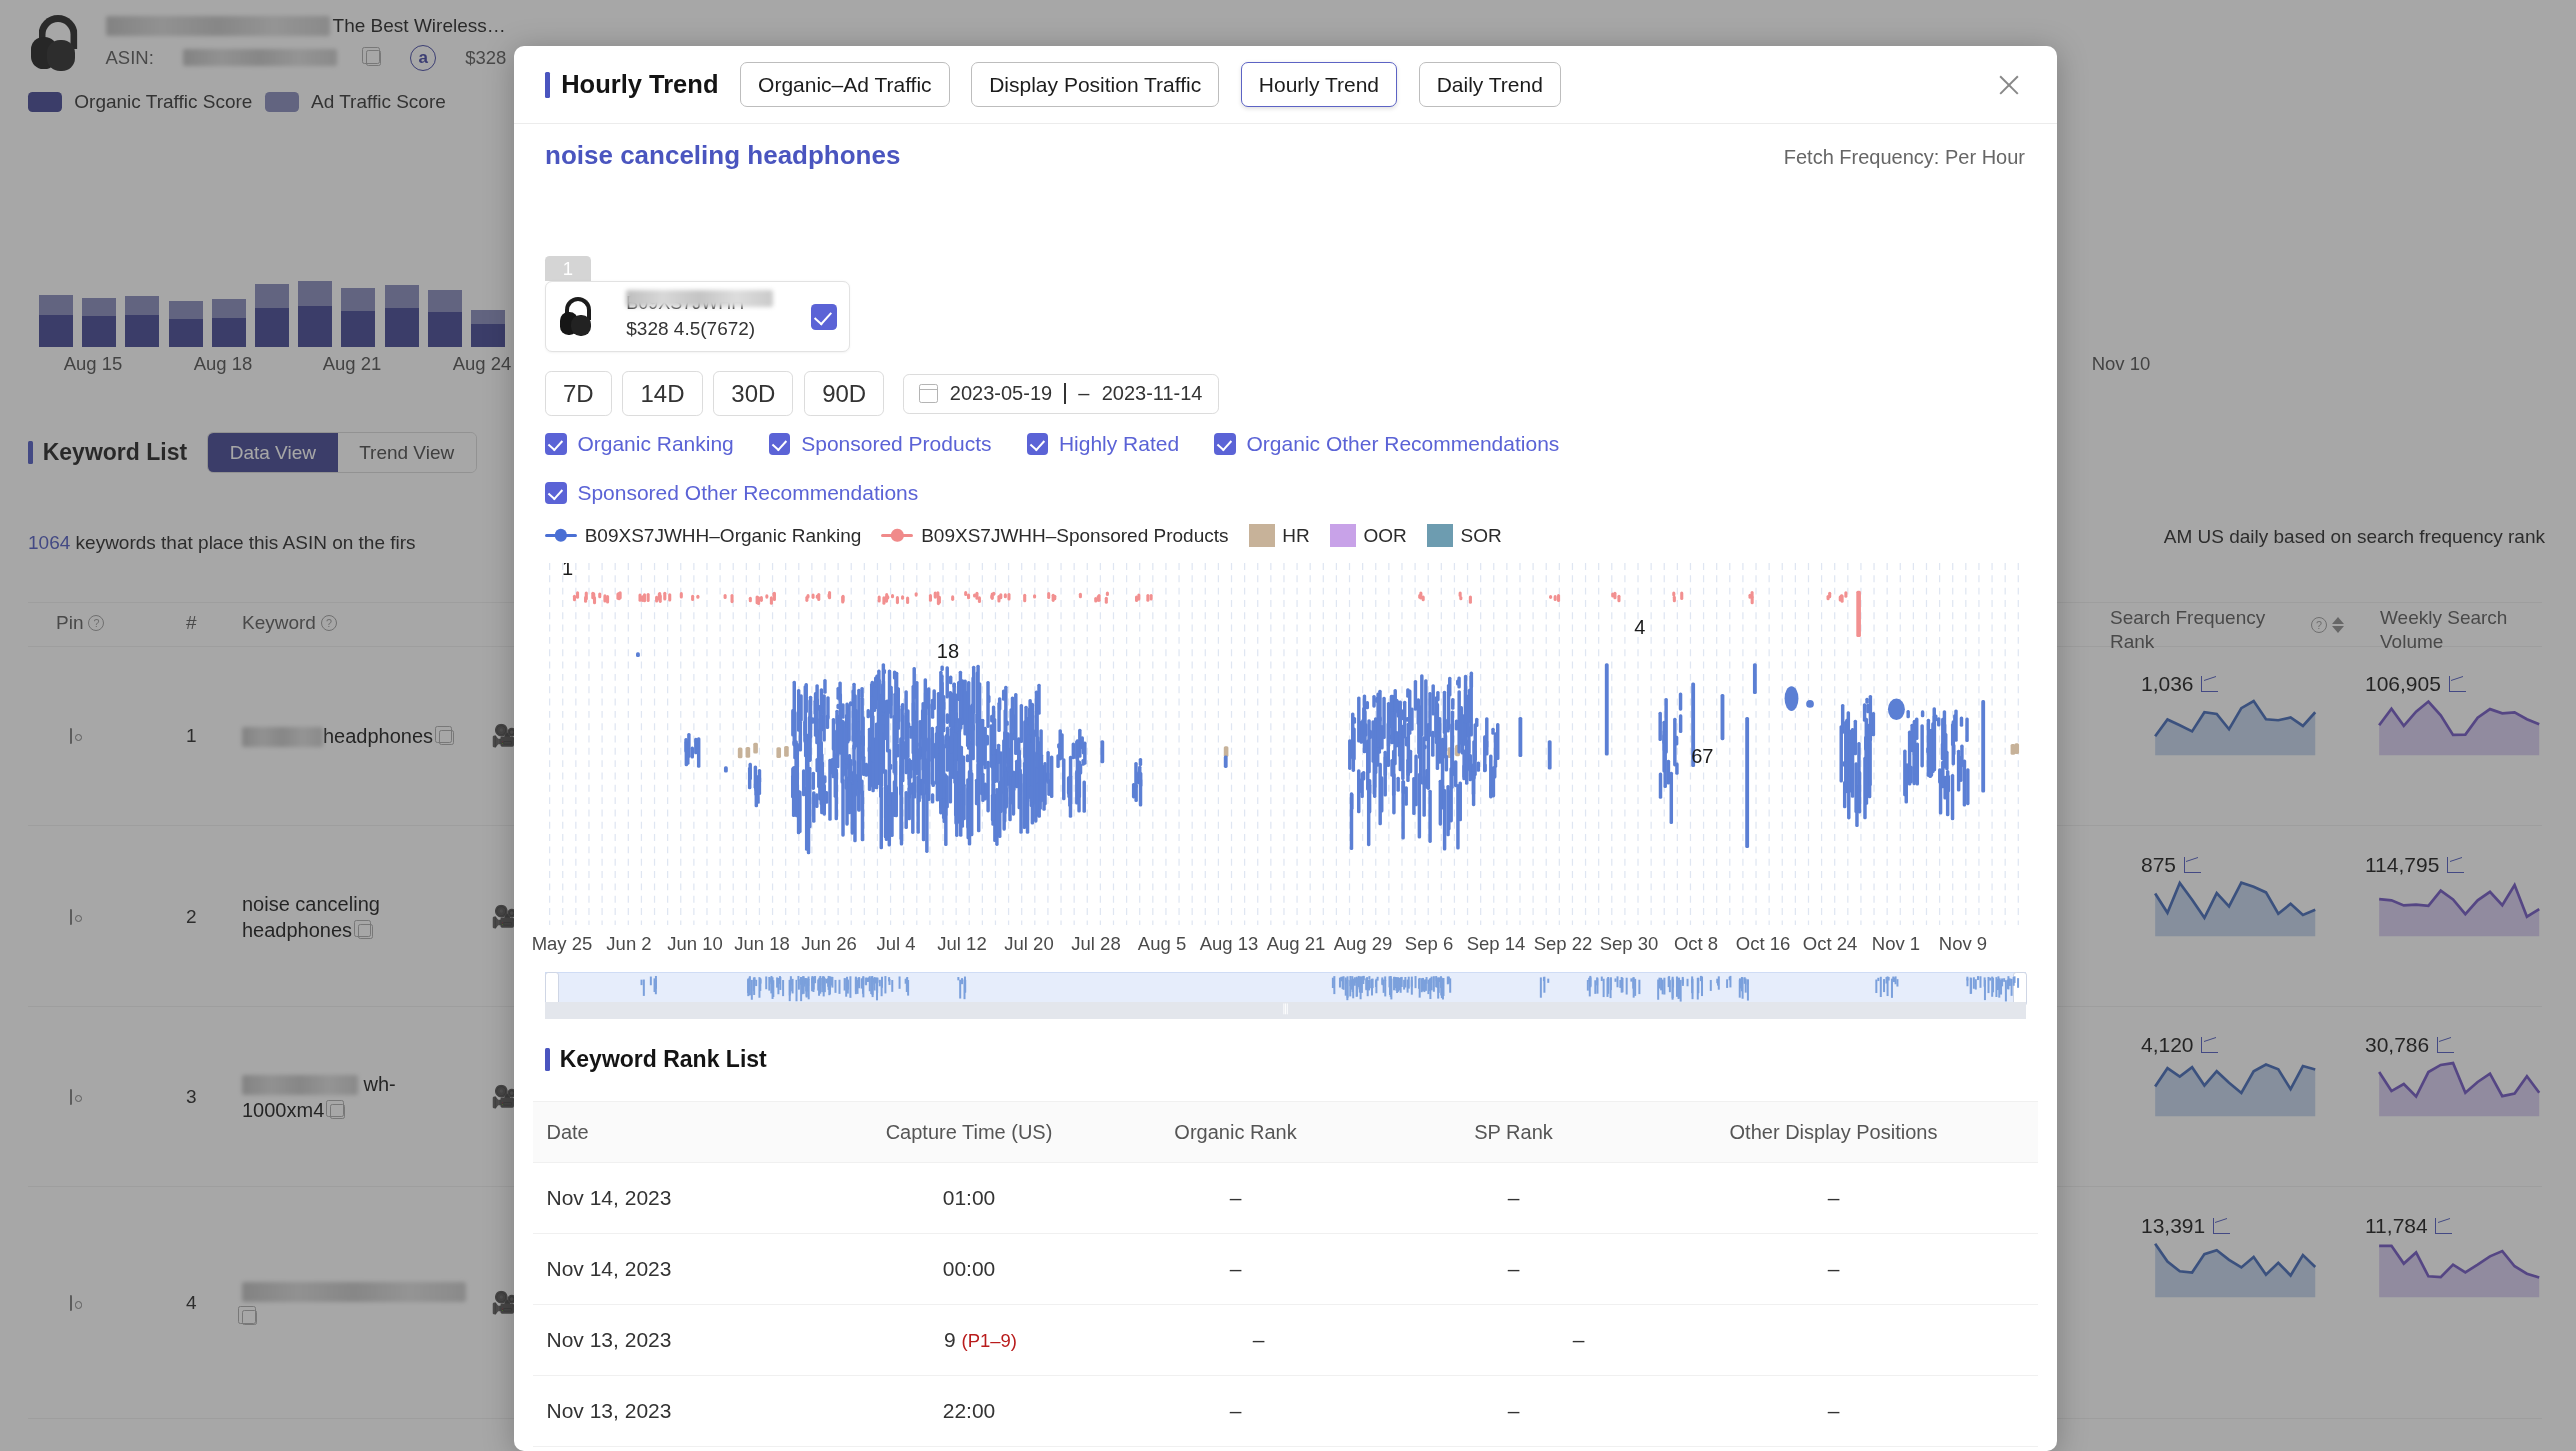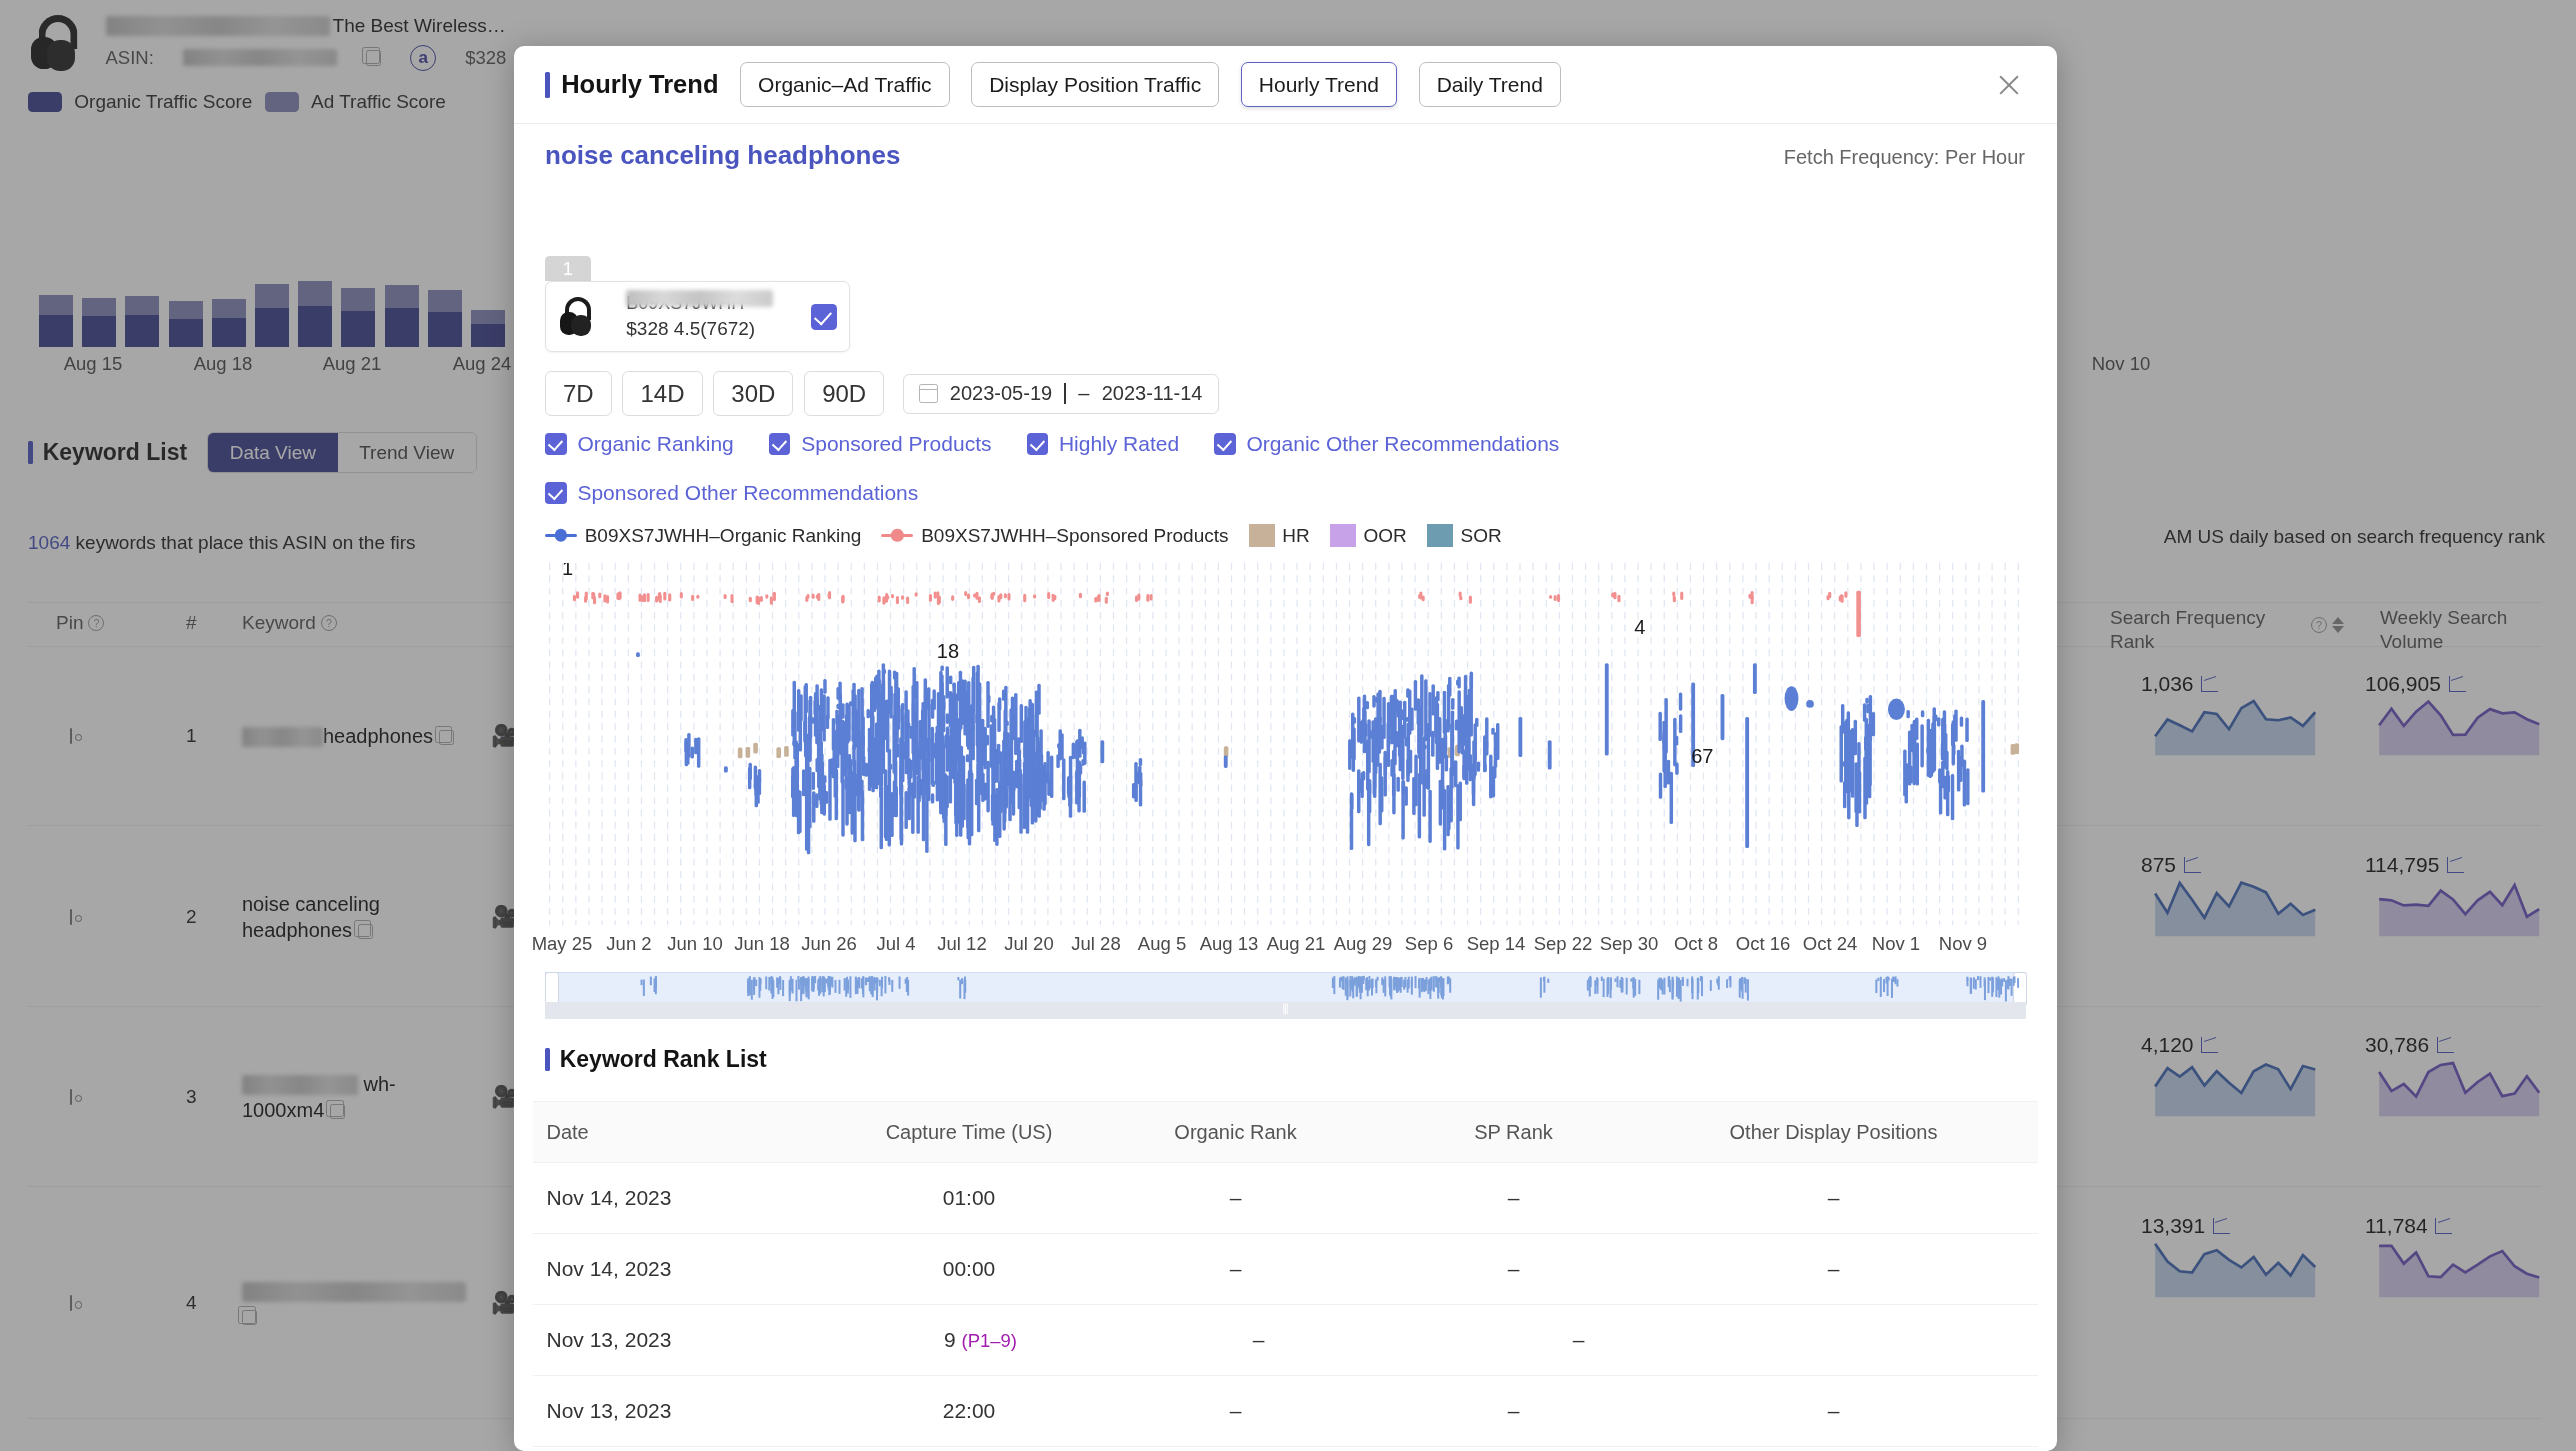--- a/index.html
+++ b/index.html
@@ -156,21 +156,21 @@
 
   .m-sec2 { position:absolute; left: 31px; top: 1000px; font-size:23px; font-weight:700; color:#141414; display:flex;align-items:center;gap:9.3px;}
 
   #rtable { position:absolute; left: 18.5px; top: 1055px; width: 1505px; }
   #rtable .hrow { display:flex; background:#fafafa; border-top:0.8px solid #f0f0f0; border-bottom:0.8px solid #f0f0f0;}
   #rtable .hrow div { padding: 18.5px 0; font-size: 20px; color:#555;}
   #rtable .drow { display:flex; border-bottom:0.8px solid #f0f0f0; }
   #rtable .drow div { padding: 23px 0; font-size: 21px; color:#333;}
   .c0{width:309px;padding-left:14px!important;} .c1{width:255px;text-align:center;}
   .c2{width:278px;text-align:center;} .c3{width:278px;text-align:center;} .c4{width:362px;text-align:center;}
-  .paren{color:#a21caf;font-size:18.5px;}
+  .paren{color:#b91c1c;font-size:18.5px;}
 </style>
 </head>
 <body>
 <div id="root">
 
 <div id="bgpage">
 
   <div class="bg-prodhead">
     <div class="hp-img">
       <div class="band"></div>

